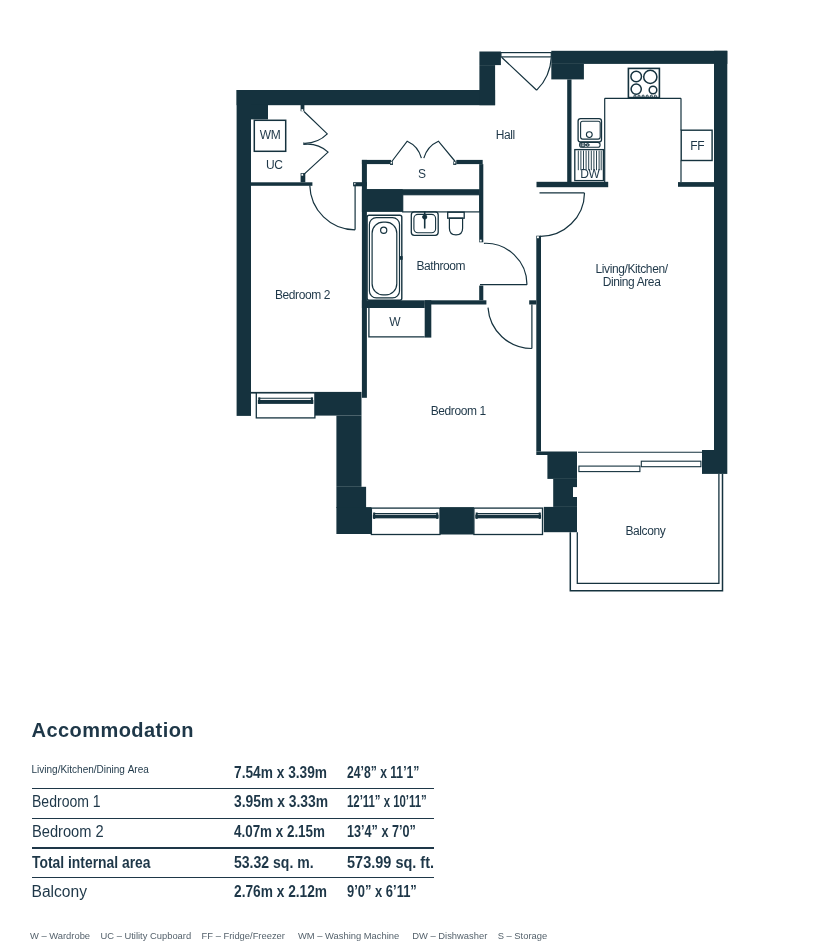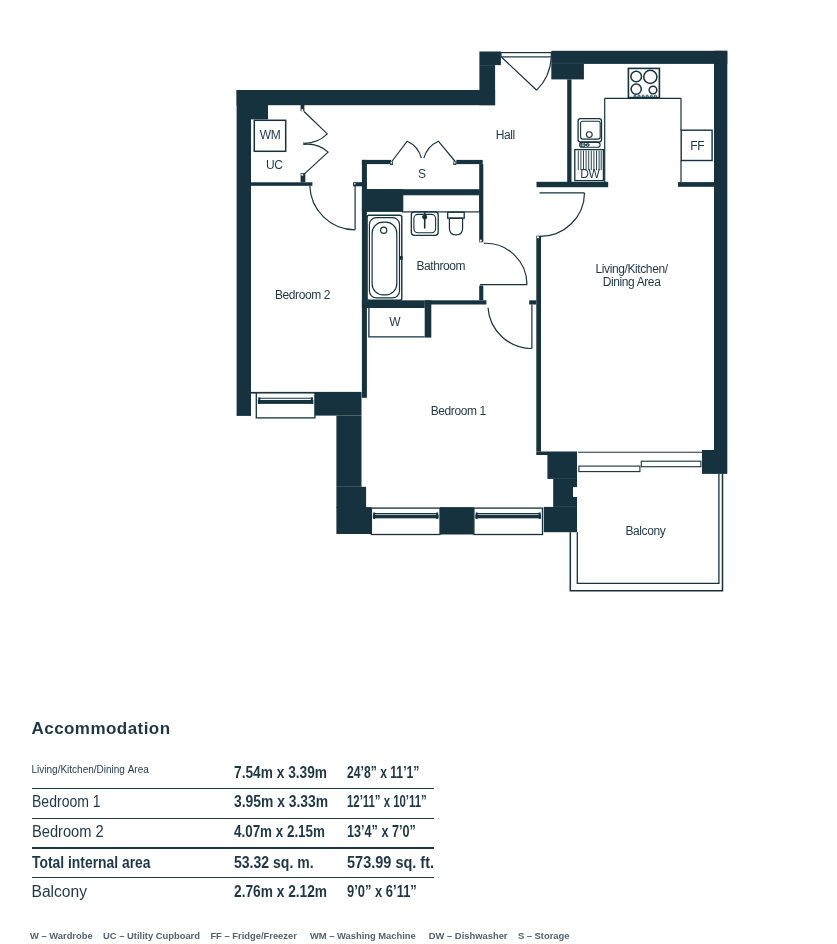--- a/index.html
+++ b/index.html
@@ -228,21 +228,21 @@
 <text x="458.2" y="415.2">Bedroom 1</text>
 
 <text x="302.5" y="298.5">Bedroom 2</text>
 
 <text x="394.8" y="325.5">W</text>
 
 <text x="645.4" y="535.3">Balcony</text>
 </g>
 </svg>
 
-<div class="tbl" style="left:31.5px;top:719.8px;font-size:17px;font-weight:700;line-height:1;letter-spacing:0.45px;">Accommodation</div>
+<div class="tbl" style="left:31.5px;top:719.8px;font-size:20px;font-weight:700;line-height:1;letter-spacing:0.45px;">Accommodation</div>
 
 <div class="tbl" style="left:31.5px;top:764.6px;font-size:10px;line-height:1;">Living/Kitchen/Dining&nbsp;Area</div>
 <div class="tbl" style="left:234.3px;top:764.6px;font-size:15.6px;font-weight:600;line-height:1;transform:scaleX(0.88);transform-origin:0 0;">7.54m x 3.39m</div>
 <div class="tbl" style="left:347px;top:764.6px;font-size:15.6px;font-weight:600;line-height:1;transform:scaleX(0.78);transform-origin:0 0;">24’8” x 11’1”</div>
 <div class="sep" style="top:788.0px;"></div>
 
 <div class="tbl" style="left:31.5px;top:794.4px;font-size:15.6px;line-height:1;transform:scaleX(0.9);transform-origin:0 0;">Bedroom 1</div>
 <div class="tbl" style="left:234.3px;top:794.4px;font-size:15.6px;font-weight:600;line-height:1;transform:scaleX(0.89);transform-origin:0 0;">3.95m x 3.33m</div>
 <div class="tbl" style="left:347px;top:794.4px;font-size:15.6px;font-weight:600;line-height:1;transform:scaleX(0.73);transform-origin:0 0;">12’11” x 10’11”</div>
 <div class="sep" style="top:817.6px;"></div>
@@ -254,14 +254,14 @@
 
 <div class="tbl" style="left:31.5px;top:854.6px;font-size:15.6px;font-weight:700;line-height:1;transform:scaleX(0.89);transform-origin:0 0;">Total internal area</div>
 <div class="tbl" style="left:234.3px;top:854.6px;font-size:15.6px;font-weight:700;line-height:1;transform:scaleX(0.9);transform-origin:0 0;">53.32 sq. m.</div>
 <div class="tbl" style="left:347px;top:854.6px;font-size:15.6px;font-weight:700;line-height:1;transform:scaleX(0.93);transform-origin:0 0;">573.99 sq. ft.</div>
 <div class="sep" style="top:876.9px;"></div>
 
 <div class="tbl" style="left:31.5px;top:884.4px;font-size:15.6px;line-height:1;">Balcony</div>
 <div class="tbl" style="left:234.3px;top:884.4px;font-size:15.6px;font-weight:600;line-height:1;transform:scaleX(0.88);transform-origin:0 0;">2.76m x 2.12m</div>
 <div class="tbl" style="left:347px;top:884.4px;font-size:15.6px;font-weight:600;line-height:1;transform:scaleX(0.83);transform-origin:0 0;">9’0” x 6’11”</div>
 
-<div class="tbl" style="left:30px;top:930.5px;font-size:9.4px;font-weight:700;color:#55626c;line-height:1;white-space:nowrap;">W – Wardrobe&nbsp;&nbsp;&nbsp;&nbsp;UC – Utility Cupboard&nbsp;&nbsp;&nbsp;&nbsp;FF – Fridge/Freezer&nbsp;&nbsp;&nbsp;&nbsp;&nbsp;WM – Washing Machine&nbsp;&nbsp;&nbsp;&nbsp;&nbsp;DW – Dishwasher&nbsp;&nbsp;&nbsp;&nbsp;S – Storage</div>
+<div class="tbl" style="left:30px;top:930.5px;font-size:9.4px;font-weight:400;color:#55626c;line-height:1;white-space:nowrap;">W – Wardrobe&nbsp;&nbsp;&nbsp;&nbsp;UC – Utility Cupboard&nbsp;&nbsp;&nbsp;&nbsp;FF – Fridge/Freezer&nbsp;&nbsp;&nbsp;&nbsp;&nbsp;WM – Washing Machine&nbsp;&nbsp;&nbsp;&nbsp;&nbsp;DW – Dishwasher&nbsp;&nbsp;&nbsp;&nbsp;S – Storage</div>
 </div>
 
 </body></html>

